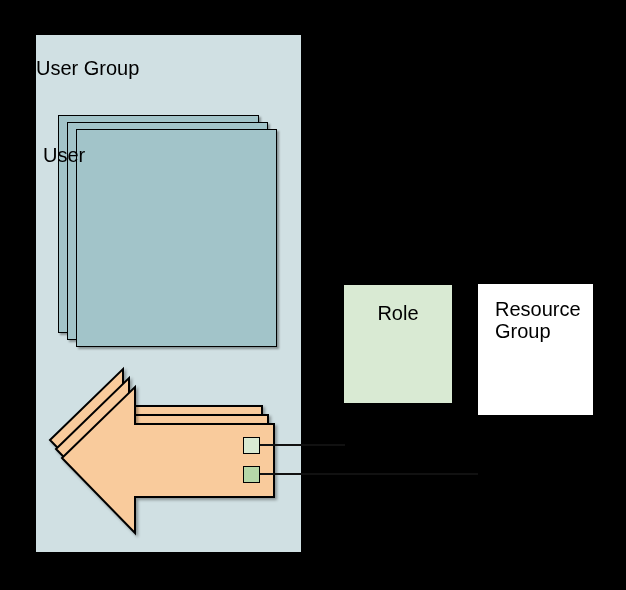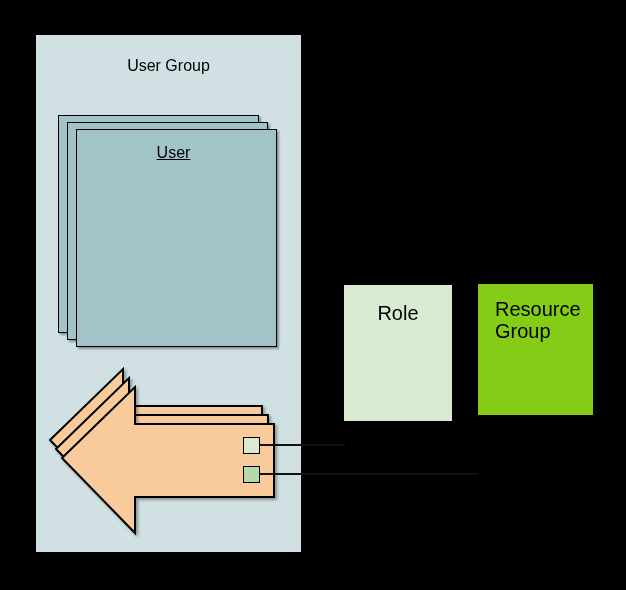--- a/index.html
+++ b/index.html
@@ -14,29 +14,28 @@
   }
   .user-group {
     position: absolute;
     left: 36px; top: 35px;
     width: 265px; height: 517px;
     background: #d0e0e3;
     z-index: 1;
   }
   .label {
     position: absolute;
-    font-size: 16px;
+    font-size: 20px;
     line-height: 1;
-    text-align: center;
     color: #000;
     z-index: 6;
     white-space: nowrap;
   }
   .user-group-title { left: 36px; top: 58px; width: 265px; }
-  .user-label       { left: 64px; top: 145px; width: 219px; text-decoration: underline; }
+  .user-label       { left: 43px; top: 145px; width: 219px; }
   .rb-label         { left: 50px; top: 443px; width: 224px; }
 
   .usq {
     position: absolute;
     width: 201px; height: 218px;
     background: #a2c4c9;
     border: 1.5px solid #000;
     box-sizing: border-box;
     box-shadow: 2px 2px 2px rgba(0,0,0,0.35);
     z-index: 2;
@@ -80,29 +79,29 @@
 
   .gbox {
     position: absolute;
     font-size: 20px;
     line-height: 22px;
     box-sizing: border-box;
     z-index: 2;
   }
   .gbox.role {
     left: 344px; top: 285px;
-    width: 108px; height: 136px;
+    width: 108px; height: 118px;
     background: #d9ead3;
     text-align: center;
     padding-top: 17px;
   }
   .gbox.resource-group {
     left: 478px; top: 284px;
     width: 115px; height: 131px;
-    background: #84cc16;
+    background: #ffffff;
     text-align: left;
     padding-left: 17px;
     padding-top: 14px;
   }
   .gbox .inner { display: inline-block; text-align: left; }
 </style>
 </head>
 <body>
 
 <div class="stage">

